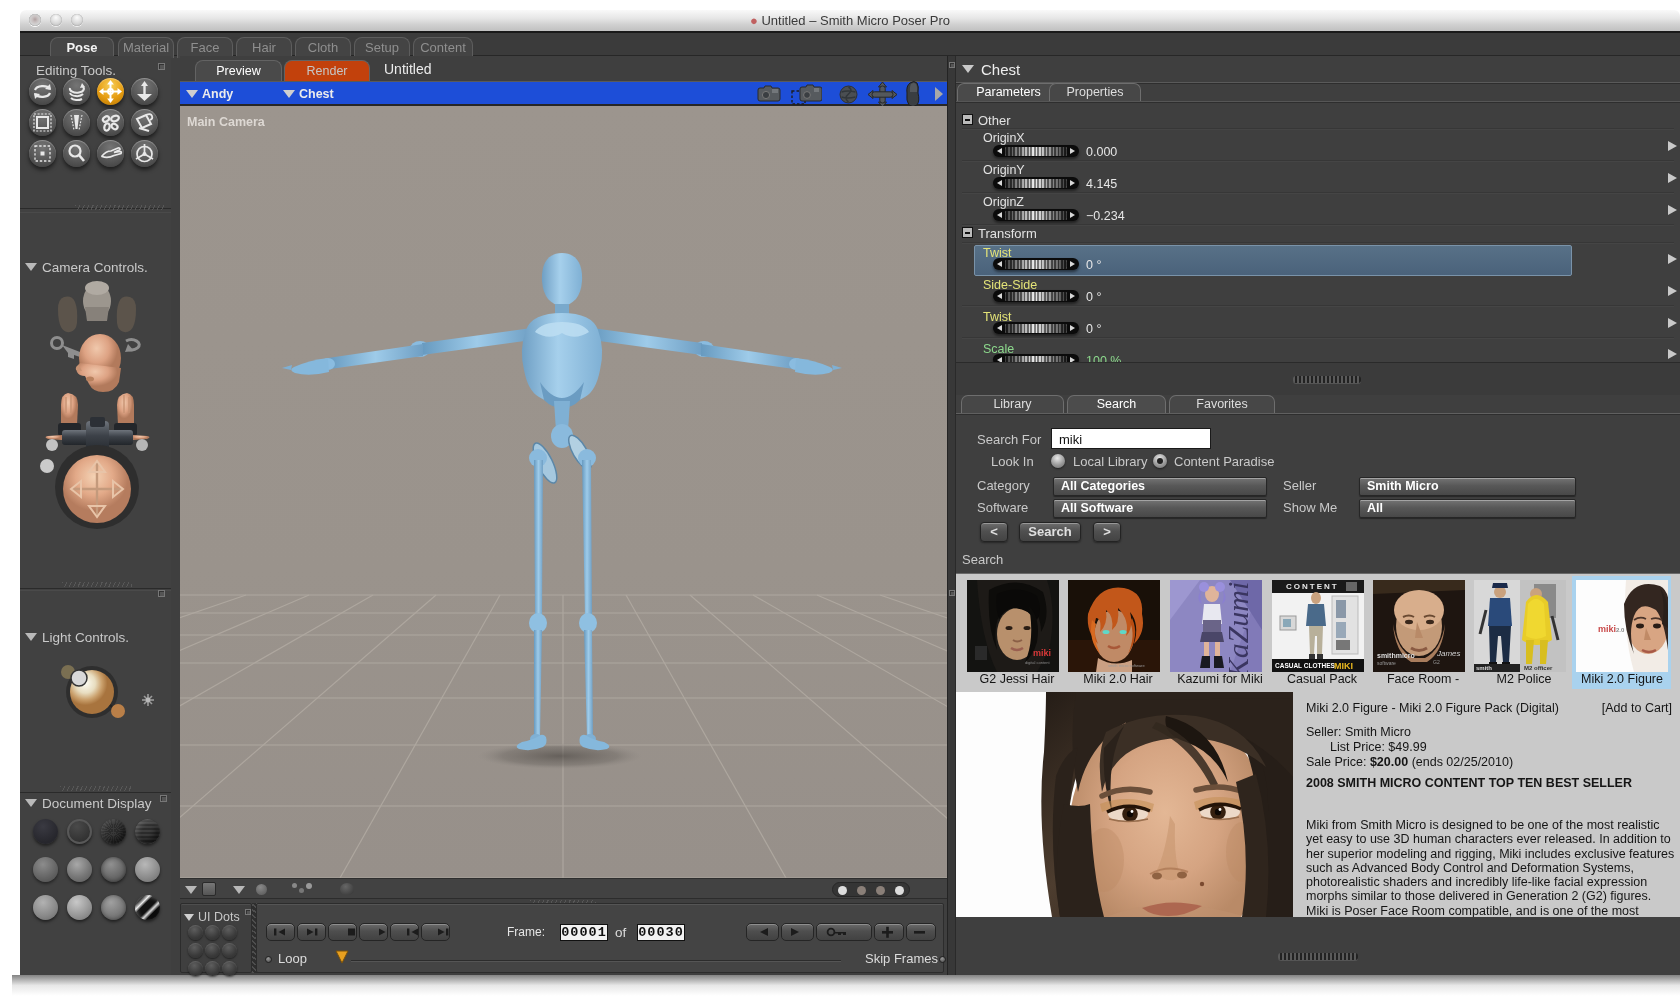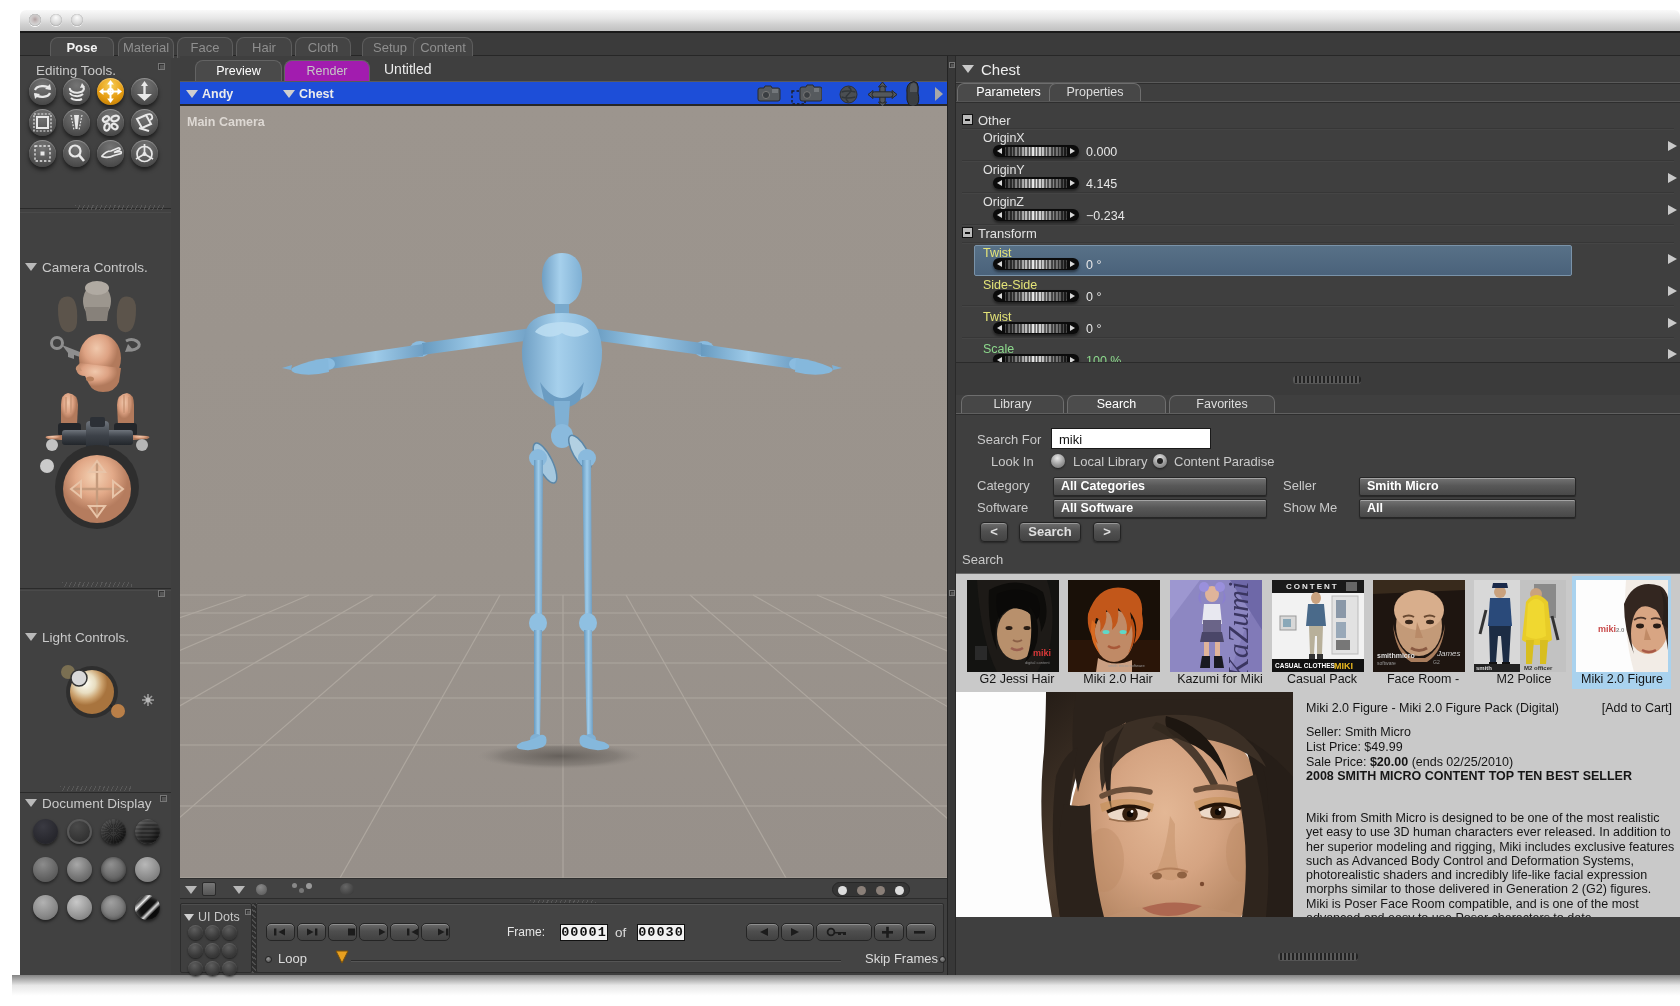--- a/index.html
+++ b/index.html
@@ -24,21 +24,21 @@
 .cornerbox { position:absolute; width:7px; height:7px; border:1px solid #777; background:#555; box-shadow:inset 1px 1px 0 #333; }
 .toolbtn { position:absolute; width:27px; height:27px; border-radius:50%;
   background:radial-gradient(circle at 50% 28%, #757575, #5a5a5a 50%, #454545 85%); box-shadow:0 3px 4px rgba(0,0,0,.55), inset 0 1px 1px rgba(255,255,255,.3); }
 .toolbtn.orange { background:radial-gradient(circle at 50% 28%, #f7cf5a, #e69c10 55%, #c07d06 90%); }
 .toolbtn svg { position:absolute; left:0; top:0; }
 .uidot { position:absolute; width:15px; height:15px; border-radius:50%; background:radial-gradient(circle at 42% 30%, #5e5e5e, #3a3a3a 60%, #2d2d2d); box-shadow:0 1px 2px rgba(0,0,0,.5), inset 0 1px 1px rgba(255,255,255,.12); }
 .dashsep { position:absolute; height:5px; background:repeating-linear-gradient(115deg, #5d5d5d 0 1px, transparent 1px 4px); opacity:.8; }
 .sphbtn { position:absolute; width:25px; height:25px; border-radius:50%; }
 
 #centerbg { position:absolute; left:180px; top:56px; width:767px; height:919px; background:#3f3f3f; }
-.ctab { position:absolute; top:60px; height:22px; background:#a21caf; border:1px solid #636363; border-bottom:none; border-radius:8px 8px 0 0; color:#c6c6c6; font-size:12.5px; text-align:center; line-height:21px; }
+.ctab { position:absolute; top:60px; height:22px; background:#c2410c; border:1px solid #636363; border-bottom:none; border-radius:8px 8px 0 0; color:#c6c6c6; font-size:12.5px; text-align:center; line-height:21px; }
 #ctabline { position:absolute; left:180px; top:81px; width:767px; height:1px; background:#5a5a5a; }
 #ctrlrow { position:absolute; left:180px; top:82px; width:767px; height:24px; background:#1d4ed8; border-bottom:2px solid #262626; }
 .dropcaret { position:absolute; width:0; height:0; border-left:6px solid transparent; border-right:6px solid transparent; border-top:8px solid #cfcfcf; }
 #viewport { position:absolute; left:180px; top:106px; width:767px; height:772px; background:#9b948d; overflow:hidden; }
 #vpbar { position:absolute; left:180px; top:878px; width:767px; height:21px; background:#424242; border-top:1px solid #2e2e2e; border-bottom:1px solid #2c2c2c; }
 #btmarea { position:absolute; left:180px; top:900px; width:767px; height:75px; background:#3f3f3f; }
 #uidots { position:absolute; left:0px; top:3px; width:72px; height:70px; border:1px solid #2c2c2c; box-shadow:inset 0 1px 0 #4e4e4e; border-radius:2px; }
 #timeline { position:absolute; left:76px; top:3px; width:688px; height:70px; background:#444; border:1px solid #2c2c2c; border-radius:2px; box-shadow:inset 0 1px 0 #555; }
 .transbtn { position:absolute; height:18px; background:linear-gradient(#6b6b6b,#4e4e4e 45%,#424242); border:1px solid #252525; border-radius:5px; box-shadow:inset 0 1px 0 rgba(255,255,255,.25); color:#1a1a1a; text-align:center; }
 .digbox { position:absolute; width:48px; height:17px; background:#f2f2f2; border:1px solid #111; color:#111; font-family:"Liberation Mono", monospace; font-size:13.5px; font-weight:bold; text-align:center; line-height:16px; letter-spacing:1px; }
@@ -70,29 +70,30 @@
 .ribhandle { position:absolute; height:7px; background:repeating-linear-gradient(90deg, #5a5a5a 0 2px, #222 2px 4px); border-radius:3px; box-shadow:0 1px 0 #555; }
 </style>
 </head>
 <body>
 <div id="shadowbtm"></div>
 <div id="titlebar">
   <div class="tl" style="left:9px;"></div>
   <div class="tl" style="left:30px;"></div>
   <div class="tl" style="left:51px;"></div>
   <div class="tl" style="left:9px; background:radial-gradient(circle at 50% 45%, #b0a0a0, #c8c0c0 30%, #d4d4d4 60%, #bbb);"></div>
+  <div id="titletext"><span style="color:#c06060;">●</span> Untitled – Smith Micro Poser Pro</div>
 </div>
 <div id="main"></div>
 <div id="tabbar">
   <div class="ttab active" style="left:30px; width:64px;">Pose</div>
   <div class="ttab" style="left:98px; width:56px;">Material</div>
   <div class="ttab" style="left:157px; width:56px;">Face</div>
   <div class="ttab" style="left:216px; width:56px;">Hair</div>
   <div class="ttab" style="left:275px; width:56px;">Cloth</div>
-  <div class="ttab" style="left:334px; width:56px;margin-left:8px;">Setup</div>
+  <div class="ttab" style="left:334px; width:56px;">Setup</div>
   <div class="ttab" style="left:393px; width:60px;">Content</div>
 </div>
 
 <div id="leftpanel">
   <div style="position:absolute; left:0; top:0; width:151px; height:153px; border-bottom:1px solid #2a2a2a;"></div>
   <div style="position:absolute; left:0; top:156px; width:151px; height:1px; background:#4a4a4a;"></div>
   <div style="position:absolute; left:0; top:532px; width:151px; height:1px; background:#2a2a2a;"></div>
   <div style="position:absolute; left:0; top:534px; width:151px; height:1px; background:#4a4a4a;"></div>
 </div>
 <div class="seclabel" style="left:36px; top:63px;">Editing Tools.</div>
@@ -859,22 +860,22 @@
         <path d="M122 55 Q106 130 116 200 Q122 216 130 225 L104 225 Q92 150 100 84 Q108 62 122 55 Z" fill="#2b221b"></path>
         <path d="M108 112 Q124 116 134 112 Q136 180 148 225 L104 225 Q96 170 108 112 Z" fill="#2b221b"></path>
         <path d="M280 90 Q296 160 286 225 L310 225 Q318 150 300 82 Z" fill="#2f251d"></path>
 
         <circle cx="246" cy="192" r="2.2" fill="#7a4a30"></circle>
       </svg>
     </div>
     <div class="abs" style="left:350px; top:11px; width:366px; color:#151515; font-size:12.5px;" id="prodtext">
       <div style="position:relative;">Miki 2.0 Figure - Miki 2.0 Figure Pack (Digital)<span style="position:absolute; right:0; top:0;">[Add to Cart]</span></div>
       <div style="margin-top:10px;">Seller: Smith Micro</div>
-      <div style="margin-top:1px;">List Price: $49.99</div>
+      <div style="margin-top:1px;margin-left:24px;">List Price: $49.99</div>
       <div style="margin-top:1px;">Sale Price: <b>$20.00</b> (ends 02/25/2010)</div>
-      <div style="font-weight:bold;">2008 SMITH MICRO CONTENT TOP TEN BEST SELLER</div>
+      <div style="margin-top:7px; font-weight:bold;">2008 SMITH MICRO CONTENT TOP TEN BEST SELLER</div>
       <div style="margin-top:28px; line-height:14.3px; white-space:nowrap;">Miki from Smith Micro is designed to be one of the most realistic<br>yet easy to use 3D human characters ever released. In addition to<br>her superior modeling and rigging, Miki includes exclusive features<br>such as Advanced Body Control and Deformation Systems,<br>photorealistic shaders and incredibly life-like facial expression<br>morphs similar to those delivered in Generation 2 (G2) figures.<br>Miki is Poser Face Room compatible, and is one of the most<br>advanced and easy to use Poser characters to date.</div>
     </div>
   </div>
 
   <div class="abs" style="left:0; top:861px; width:724px; height:58px; background:#3f3f3f;"></div>
   <div class="ribhandle" style="left:322px; top:897px; width:80px;"></div>
 </div>
 
 </body></html>

